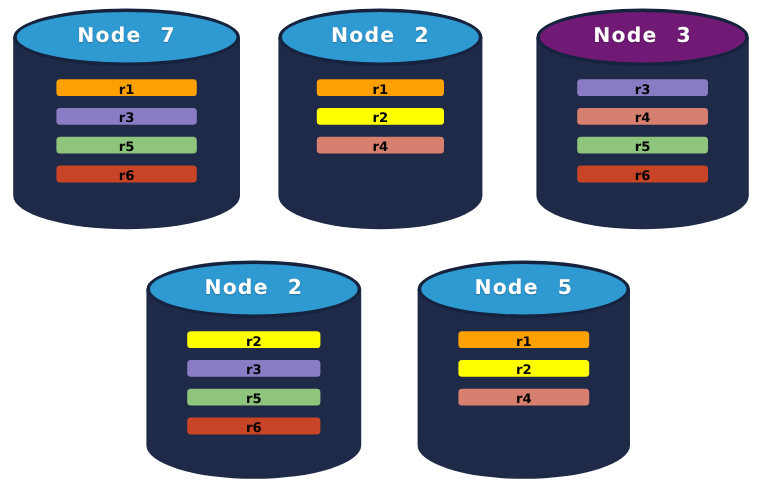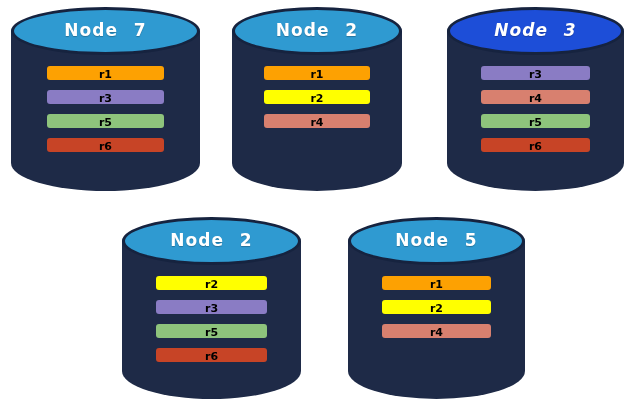--- a/index.html
+++ b/index.html
@@ -105,21 +105,21 @@
           <span class="bar-label" style="color: rgb(0, 0, 0);">r2</span>
         </div>
         <div class="bar" style="background: rgb(216, 128, 111);">
           <span class="bar-label" style="color: rgb(0, 0, 0);">r4</span>
         </div>
       </div>
     </div>
 
     <div class="node" style="left: 447px; top: 7px; width: 177px; height: 184px;">
       <div class="cyl-body" style="background: rgb(30, 42, 71);"></div>
-      <div class="cyl-top" style="background: #1d4ed8; border: 3px solid rgb(22, 35, 63); font-style: italic;">
+      <div class="cyl-top" style="background: #701a75; border: 3px solid rgb(22, 35, 63);">
         <span class="node-title" style="color: rgb(255, 255, 255);">Node 3</span>
       </div>
       <div class="bars">
         <div class="bar" style="background: rgb(138, 124, 196);">
           <span class="bar-label" style="color: rgb(0, 0, 0);">r3</span>
         </div>
         <div class="bar" style="background: rgb(216, 128, 111);">
           <span class="bar-label" style="color: rgb(0, 0, 0);">r4</span>
         </div>
         <div class="bar" style="background: rgb(142, 196, 124);">

